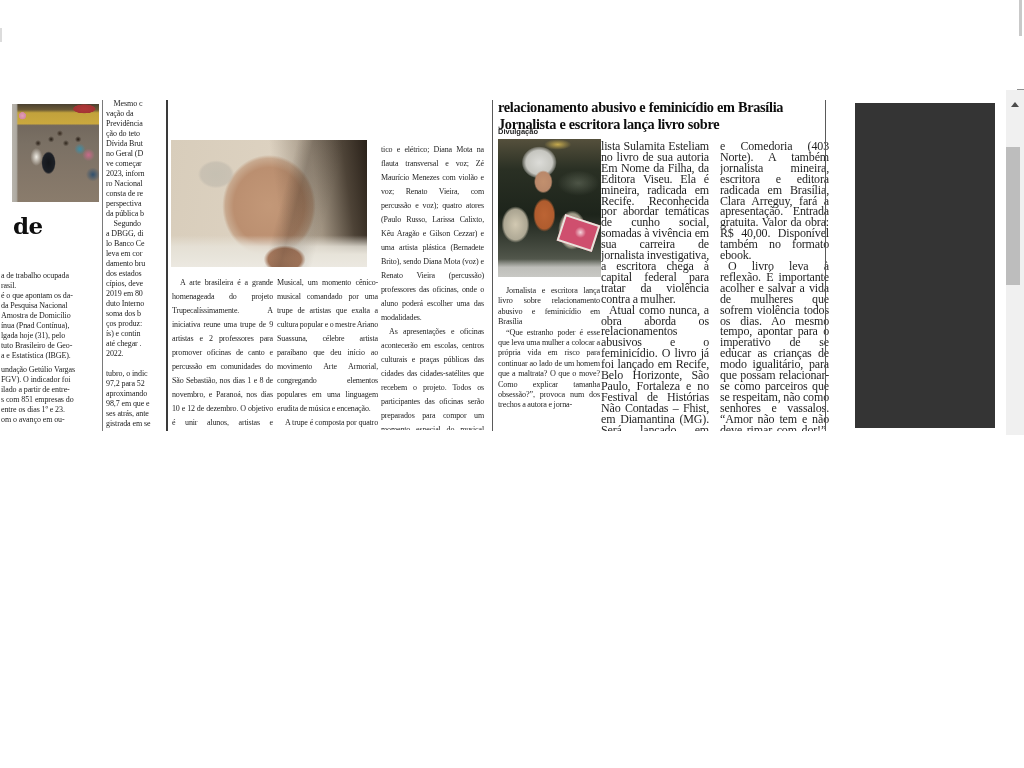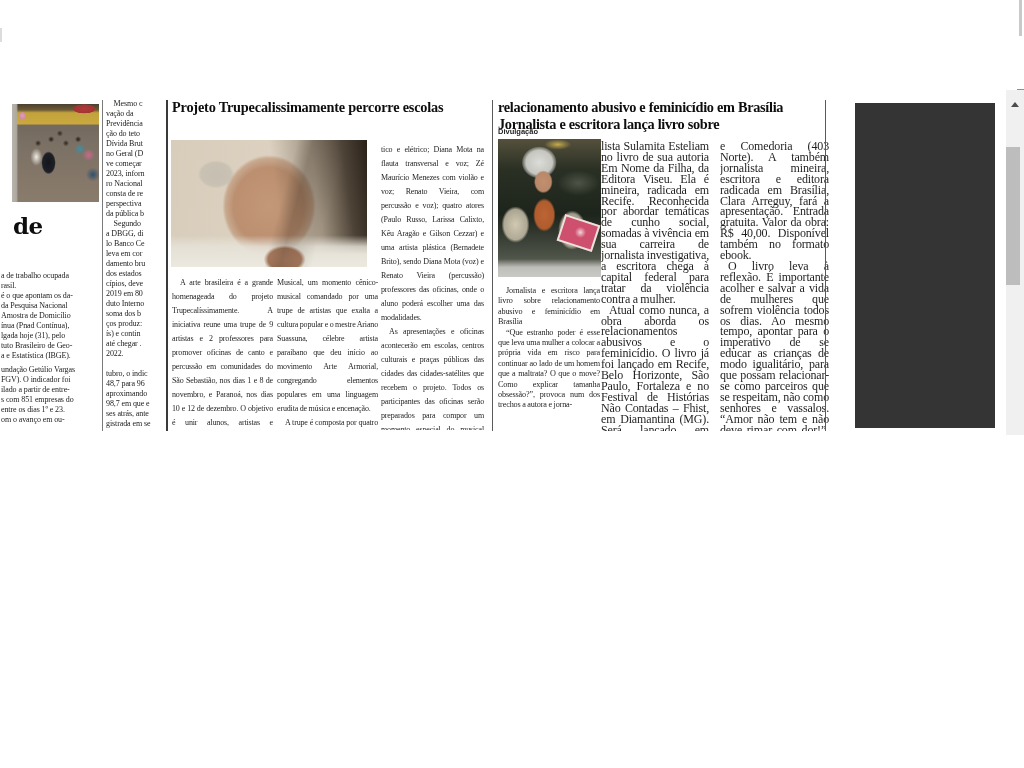--- a/index.html
+++ b/index.html
@@ -146,29 +146,28 @@
 dos estados
 cípios, deve
 2019 em 80
 duto Interno
 soma dos b
 ços produz:
 ís) e contin
 até chegar .
 2022.</div>
 <div class="frag clip" style="left:106px;top:369px;width:59px;height:61px;">tubro, o indic
-48,7 para 96
+97,2 para 52
 aproximando
 98,7 em que e
 ses atrás, ante
 gistrada em se</div>
 
 <div class="vrule" style="left:166px;top:100px;width:2px;height:331px;background:#3a3a3a;"></div>
 <div class="headline" style="left:172px;top:99px;">
-  <div>Projeto Trupecalissimamente percorre escolas</div>
 </div>
 <div class="photo" id="suassuna-photo" style="left:171px;top:140px;width:196px;height:127px;"></div>
 <div class="col" style="left:172px;top:276px;width:101px;height:154px;">
   <p class="indent">A arte brasileira é a grande homenageada do projeto Trupecalíssimamente. A iniciativa reune uma trupe de 9 artistas e 2 professores para promover oficinas de canto e percussão em comunidades do São Sebastião, nos dias 1 e 8 de novembro, e Paranoá, nos dias 10 e 12 de dezembro. O objetivo é unir alunos, artistas e professores em um espetáculo final, o Trupecalissimamente – O</p>
 </div>
 <div class="col" style="left:277px;top:276px;width:101px;height:154px;">
   <p>Musical, um momento cênico-musical comandado por uma trupe de artistas que exalta a cultura popular e o mestre Ariano Suassuna, célebre artista paraibano que deu início ao movimento Arte Armorial, congregando elementos populares em uma linguagem erudita de música e encenação.</p>
   <p class="indent">A trupe é composta por quatro músicos (Aneleves Nascimento no baixo acús-</p>
 </div>
 <div class="col" style="left:381px;top:143px;width:103px;height:287px;">

